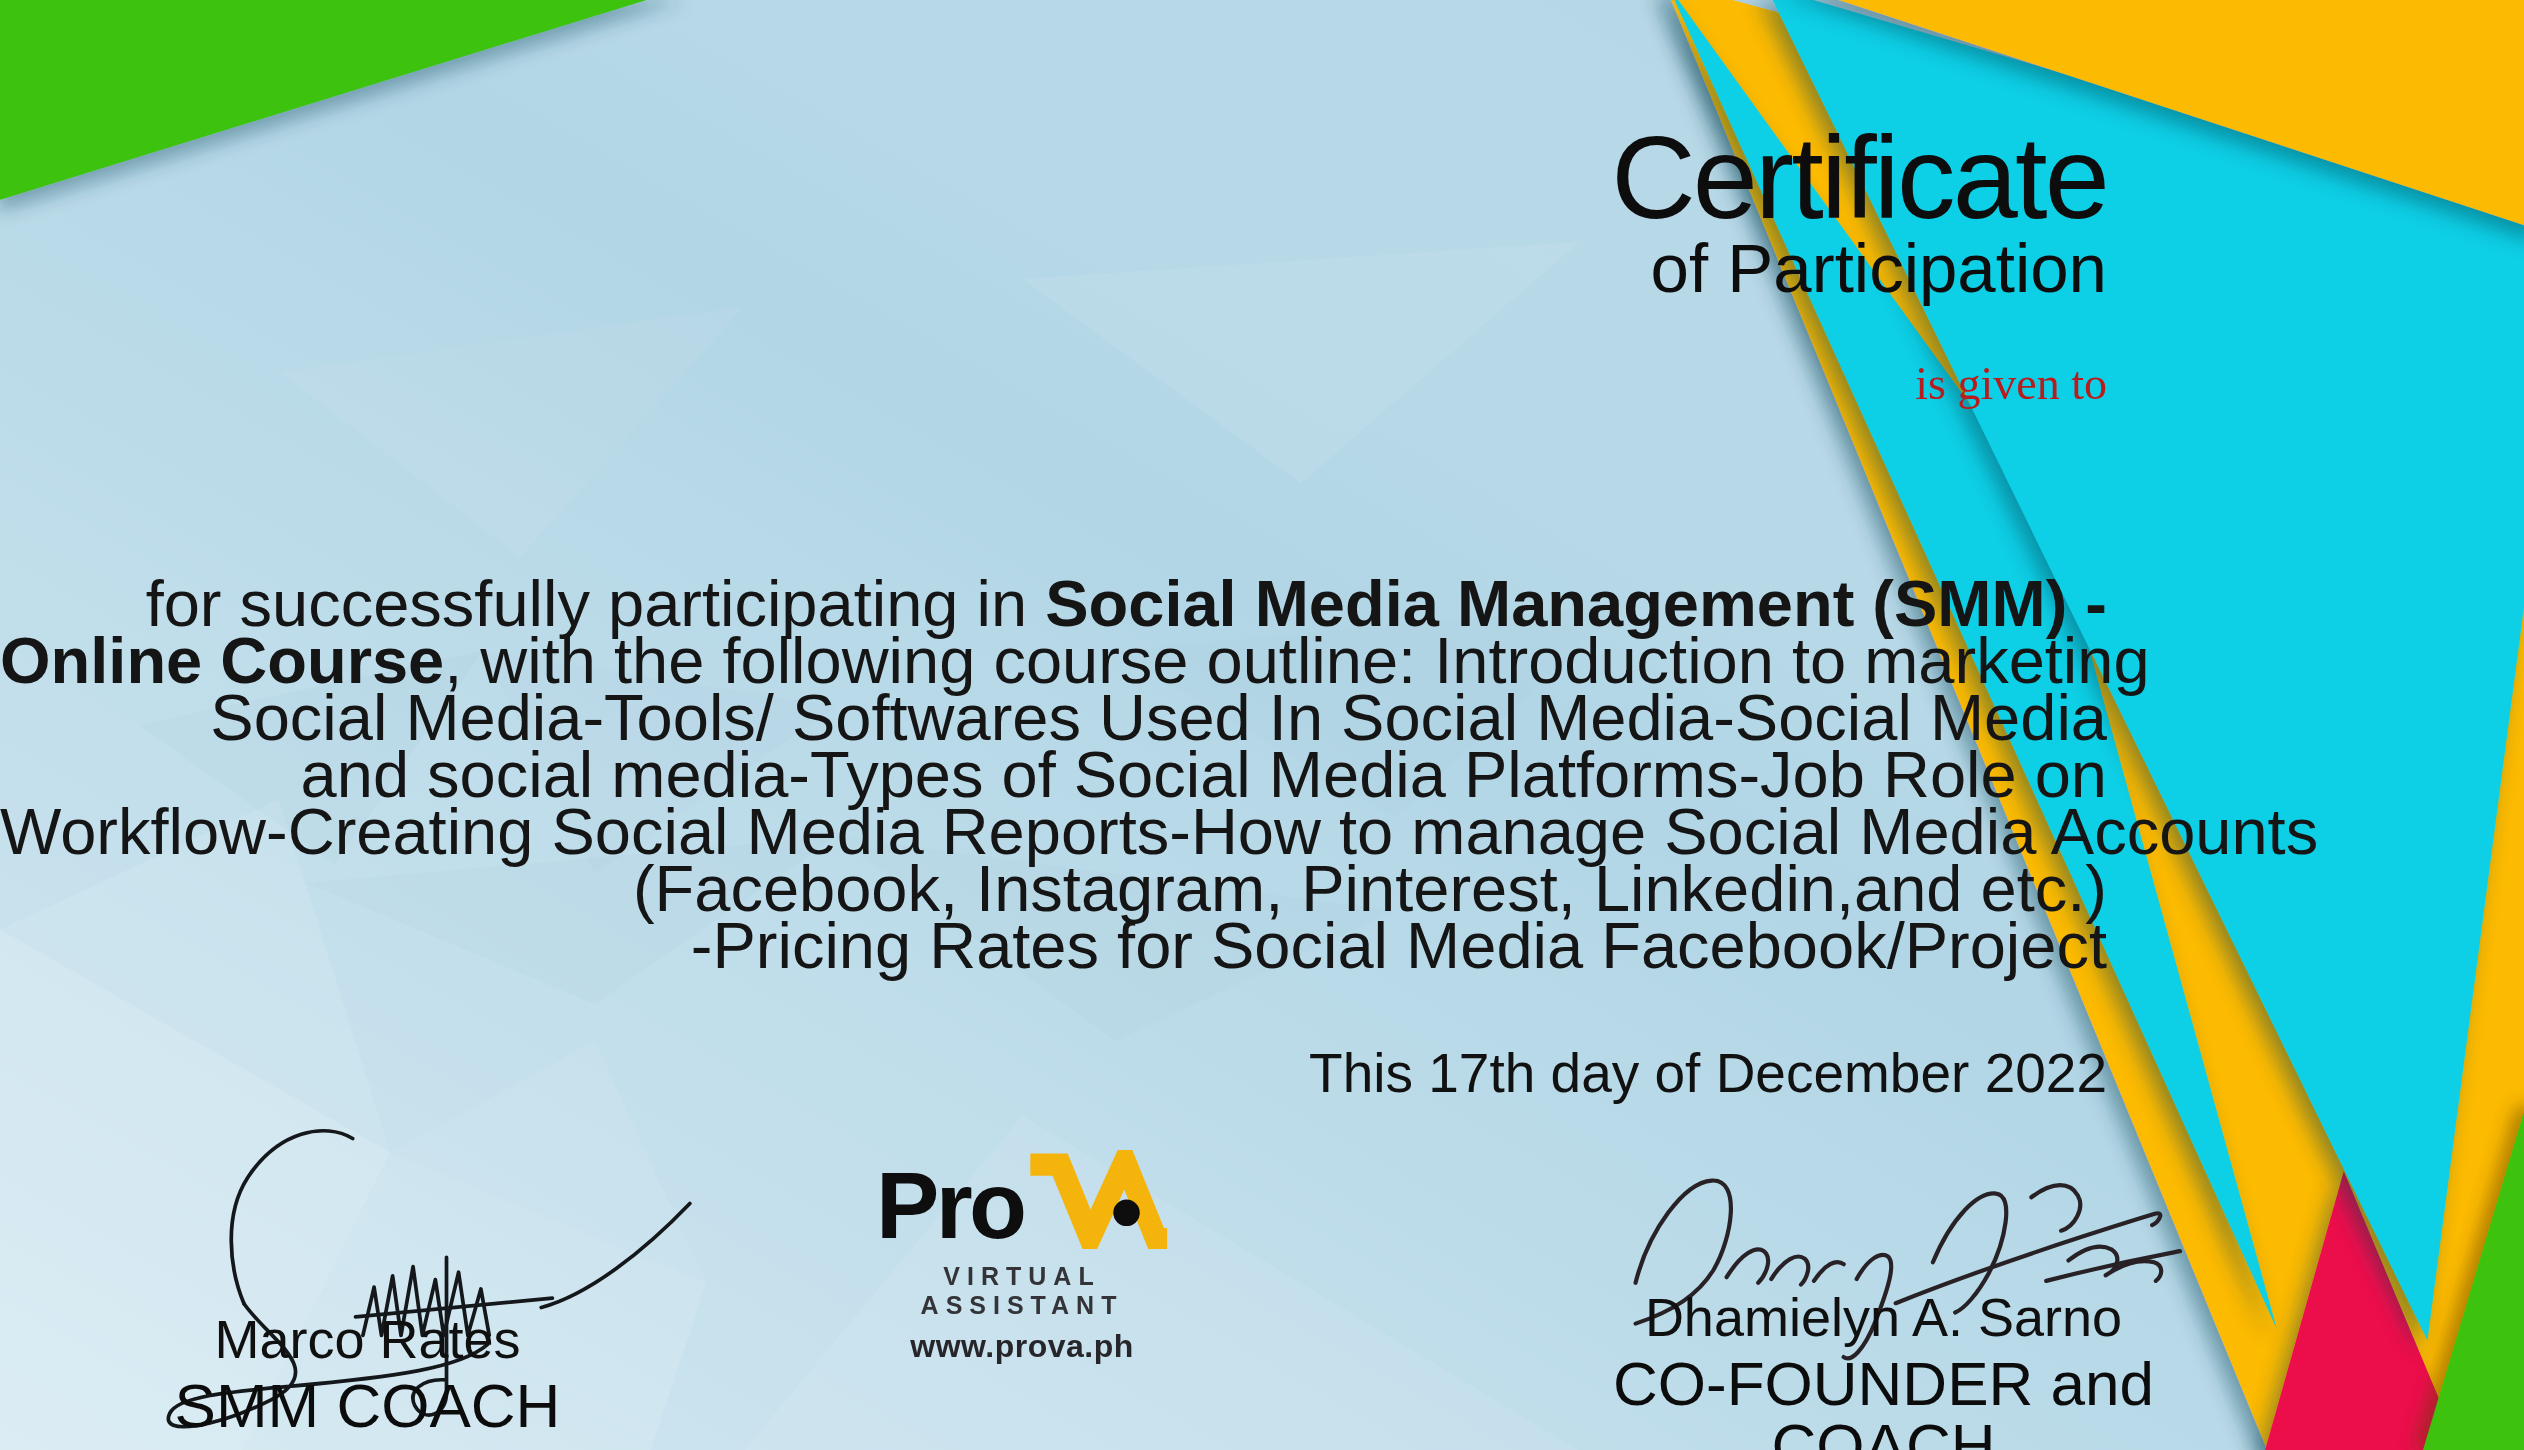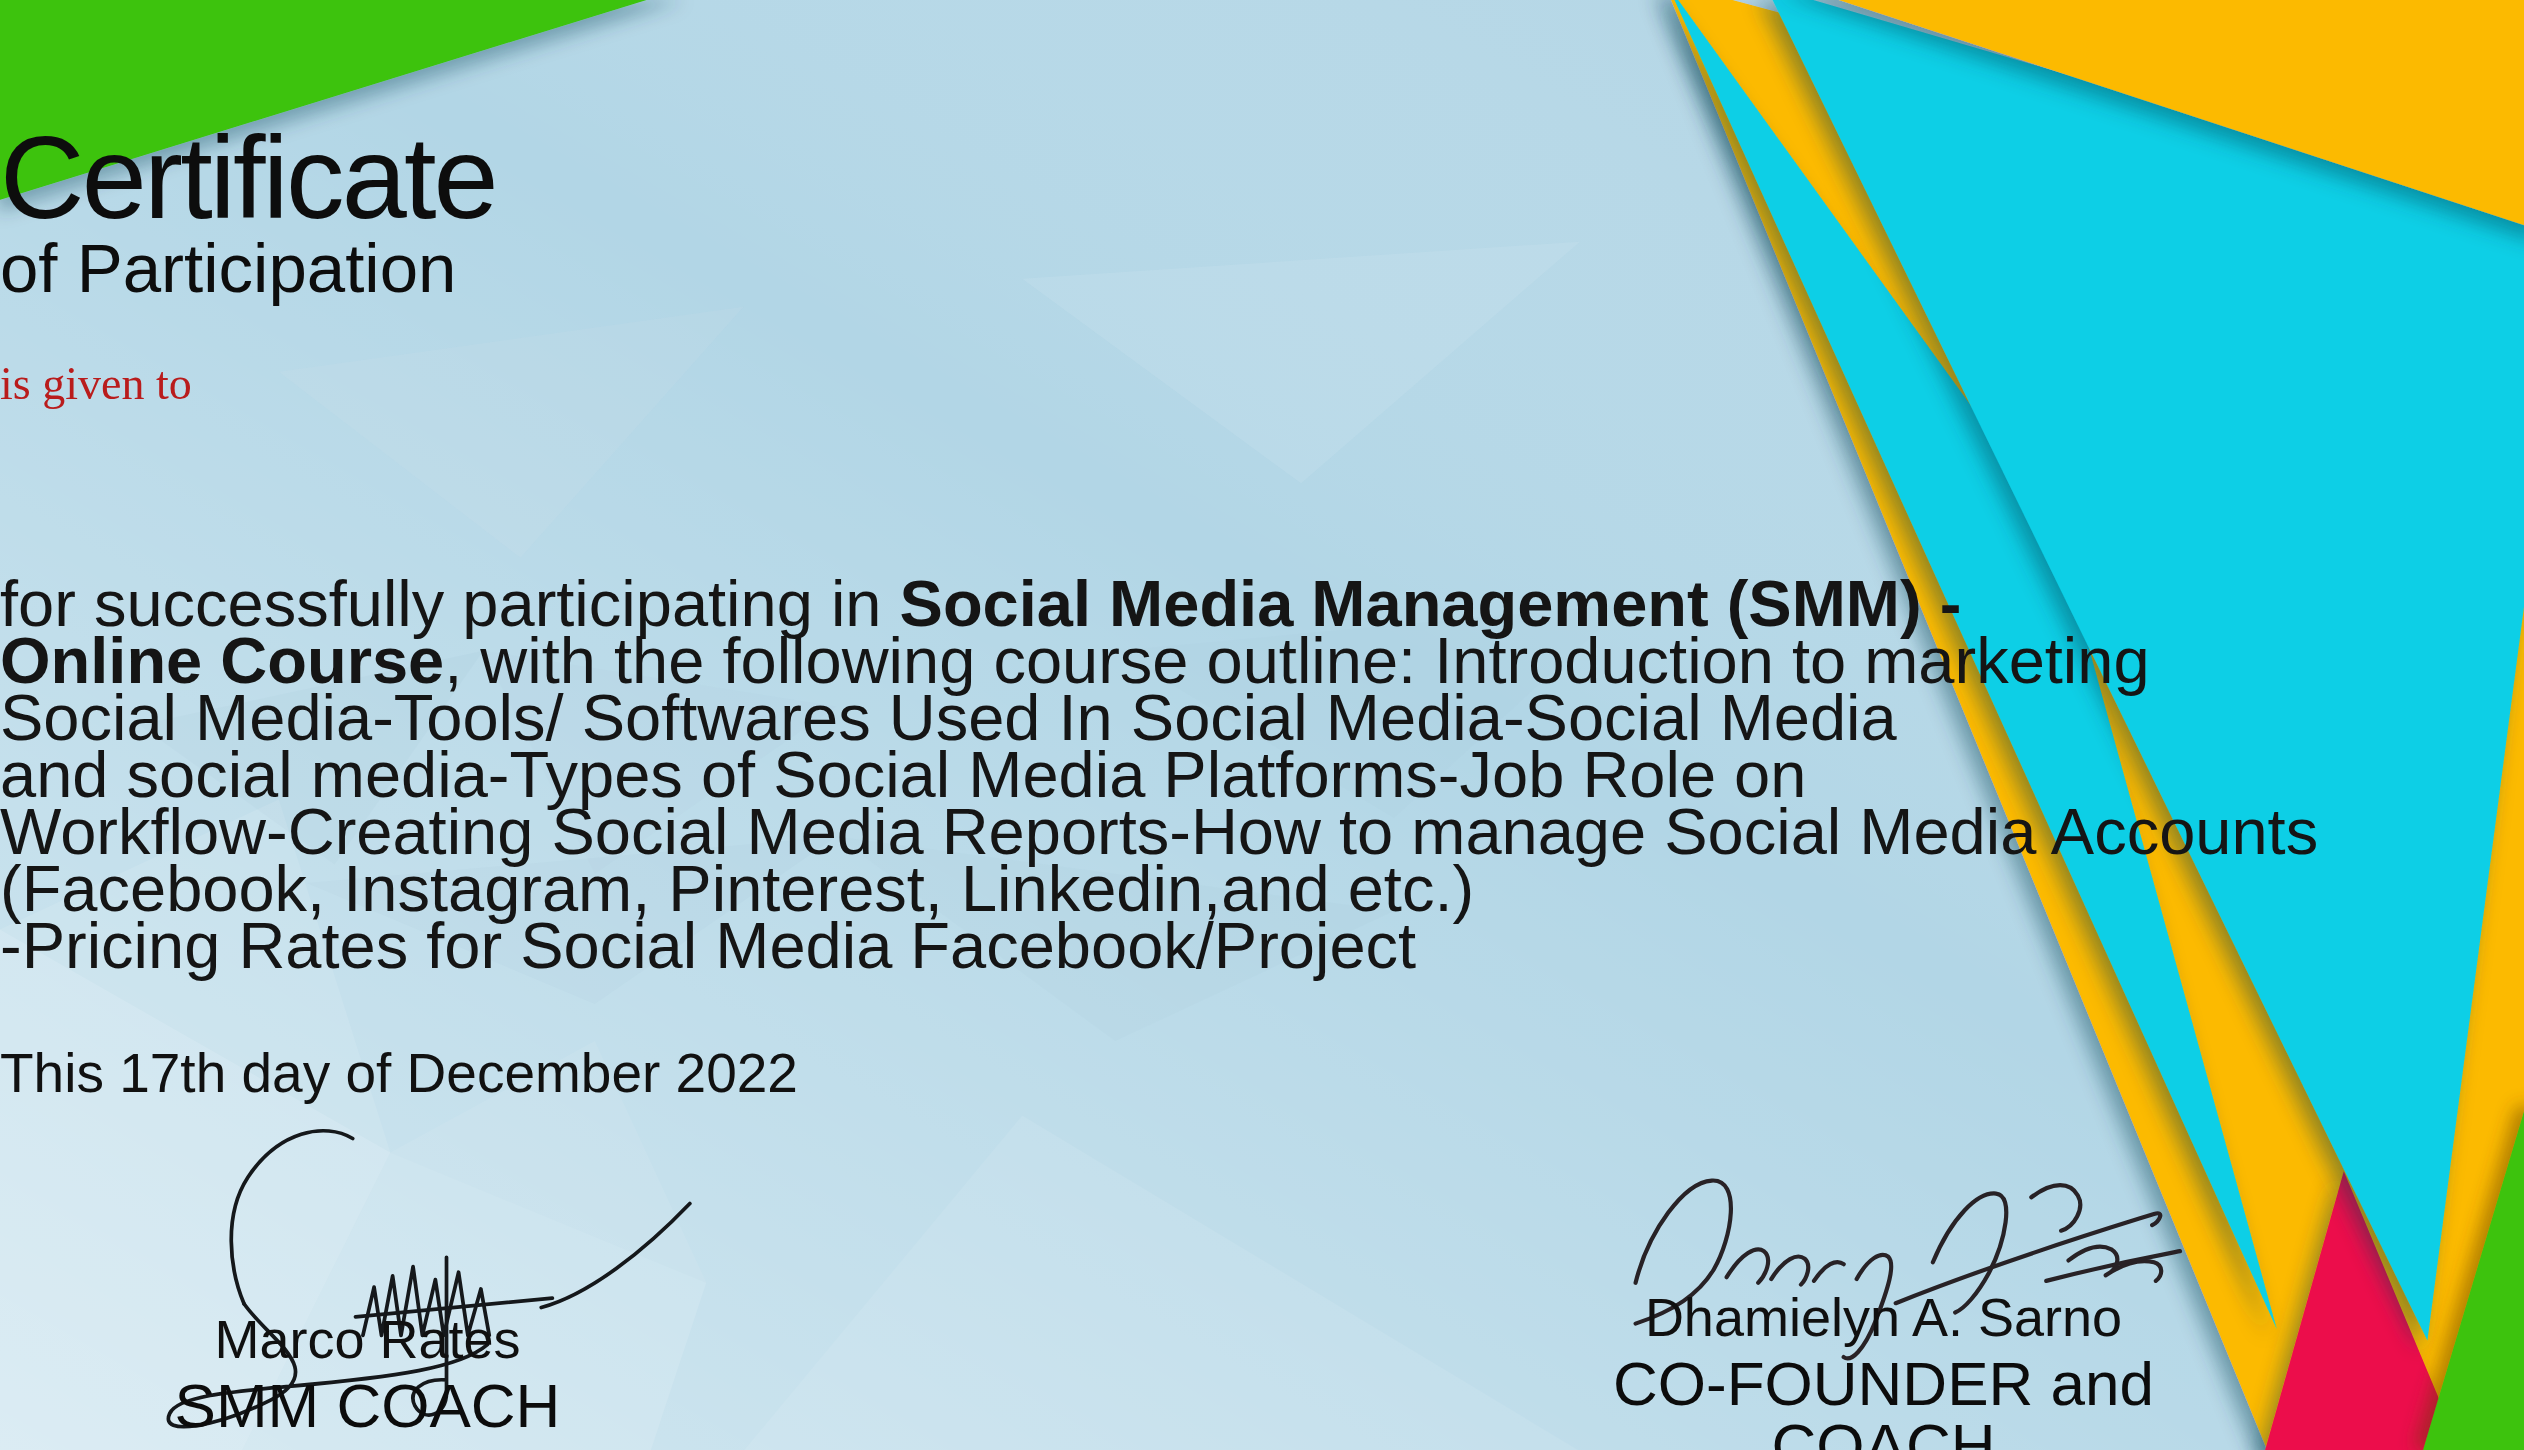--- a/index.html
+++ b/index.html
@@ -7,21 +7,21 @@
     position:relative;
     width:2525px;height:1451px;
     overflow:hidden;
     background:#b2d6e6;
     font-family:"Liberation Sans",sans-serif;
     color:#111;
   }
   .bg-svg{position:absolute;left:0;top:0;width:100%;height:100%;display:block;}
   .center-col{
     position:absolute;left:0;top:0;width:2076px;height:100%;
-    text-align:left;pointer-events:none;
+    text-align:right;pointer-events:none;padding-left:31px;
   }
   .title{
     position:absolute;left:0;width:100%;top:119px;
     font-size:117px;font-weight:400;letter-spacing:-2.8px;color:#0d0d0d;line-height:1.0;
   }
   .subtitle{
     position:absolute;left:0;width:100%;top:234px;
     font-size:69px;font-weight:400;letter-spacing:0px;color:#0d0d0d;line-height:1.0;
   }
   .given{
@@ -158,15 +158,26 @@
     <path d="M300,140 C420,92 540,56 578,44 C590,40 584,52 576,56"></path>
     <path d="M446,26 C470,8 488,10 496,24 C504,38 492,58 478,62"></path>
     <path d="M486,94 C504,80 520,76 532,82 C544,90 538,104 526,110 C544,98 562,92 578,96 C588,99 588,110 580,116"></path>
     <path d="M462,116 C540,96 596,86 606,84"></path>
   </svg>
   <div class="sig-block right">
     <div class="sig-name">Dhamielyn A. Sarno</div>
     <div class="sig-role">CO-FOUNDER and COACH</div>
   </div>
 
+  <div class="logo">
+    <div class="logo-row">
+      <span class="logo-word">Pro</span>
+      <svg class="logo-mark" viewBox="0 0 170 112" aria-hidden="true">
+        <path d="M4,14 L40,14 L76,102 L118,10 L156,104 L169,104" fill="none" stroke="#f4b40c" stroke-width="27" stroke-linecap="butt" stroke-linejoin="miter" stroke-miterlimit="4"></path>
+        <circle cx="120" cy="72" r="16" fill="#0e0e0e"></circle>
+      </svg>
+    </div>
+    <div class="logo-tagline">VIRTUAL ASSISTANT</div>
+    <div class="logo-site">www.prova.ph</div>
+  </div>
 
 </div>
 
 
 </body></html>

